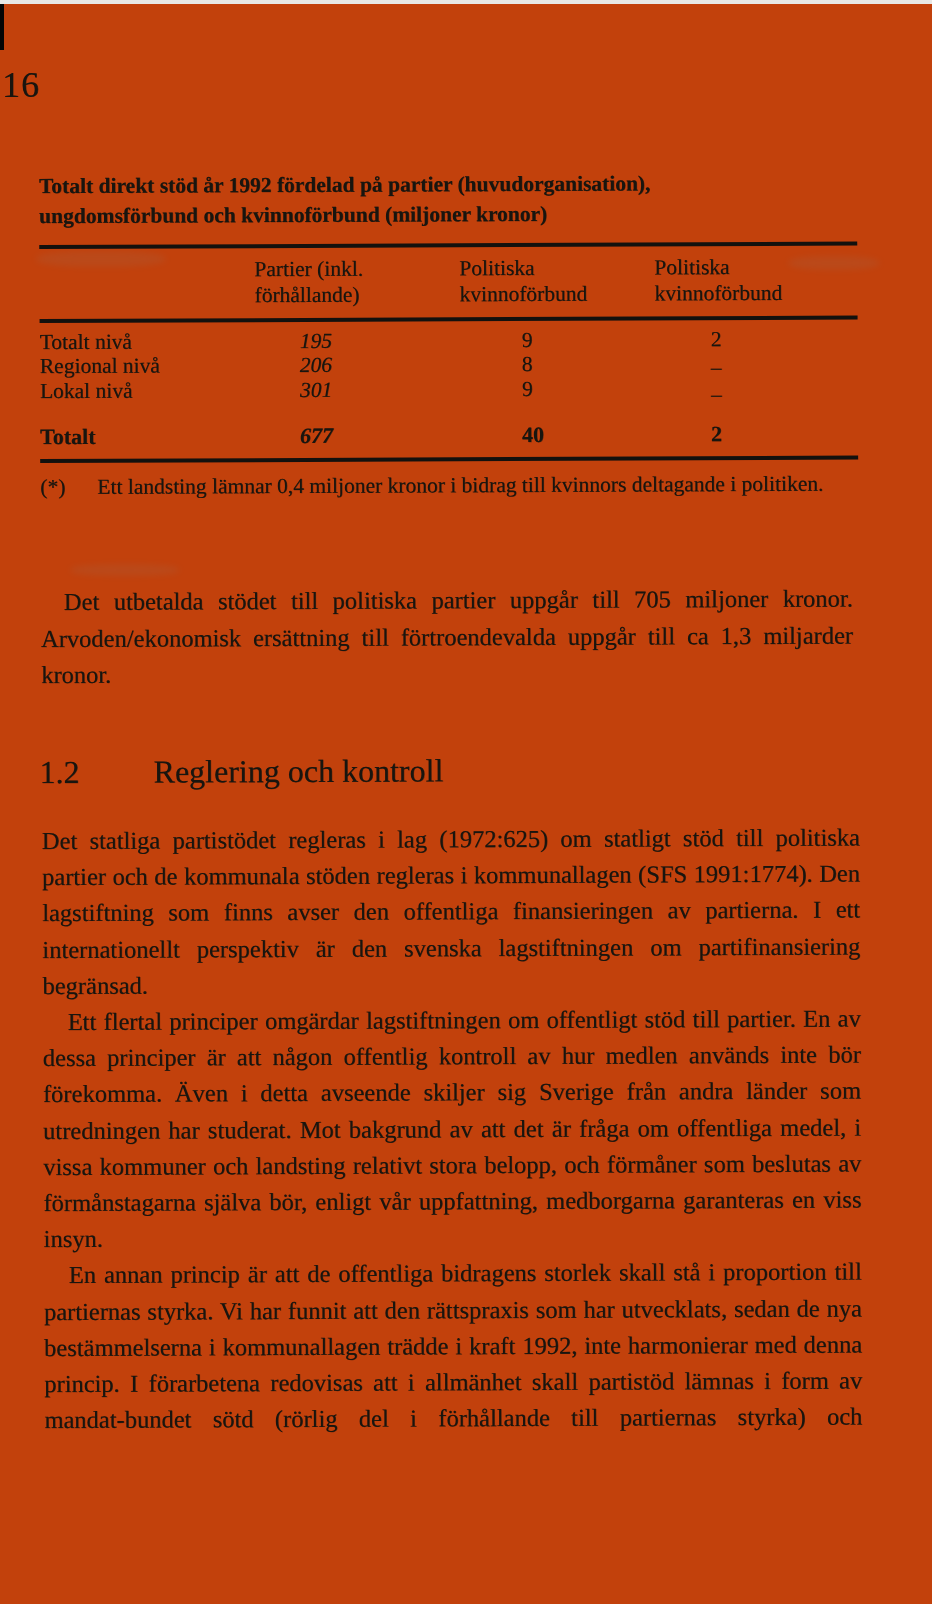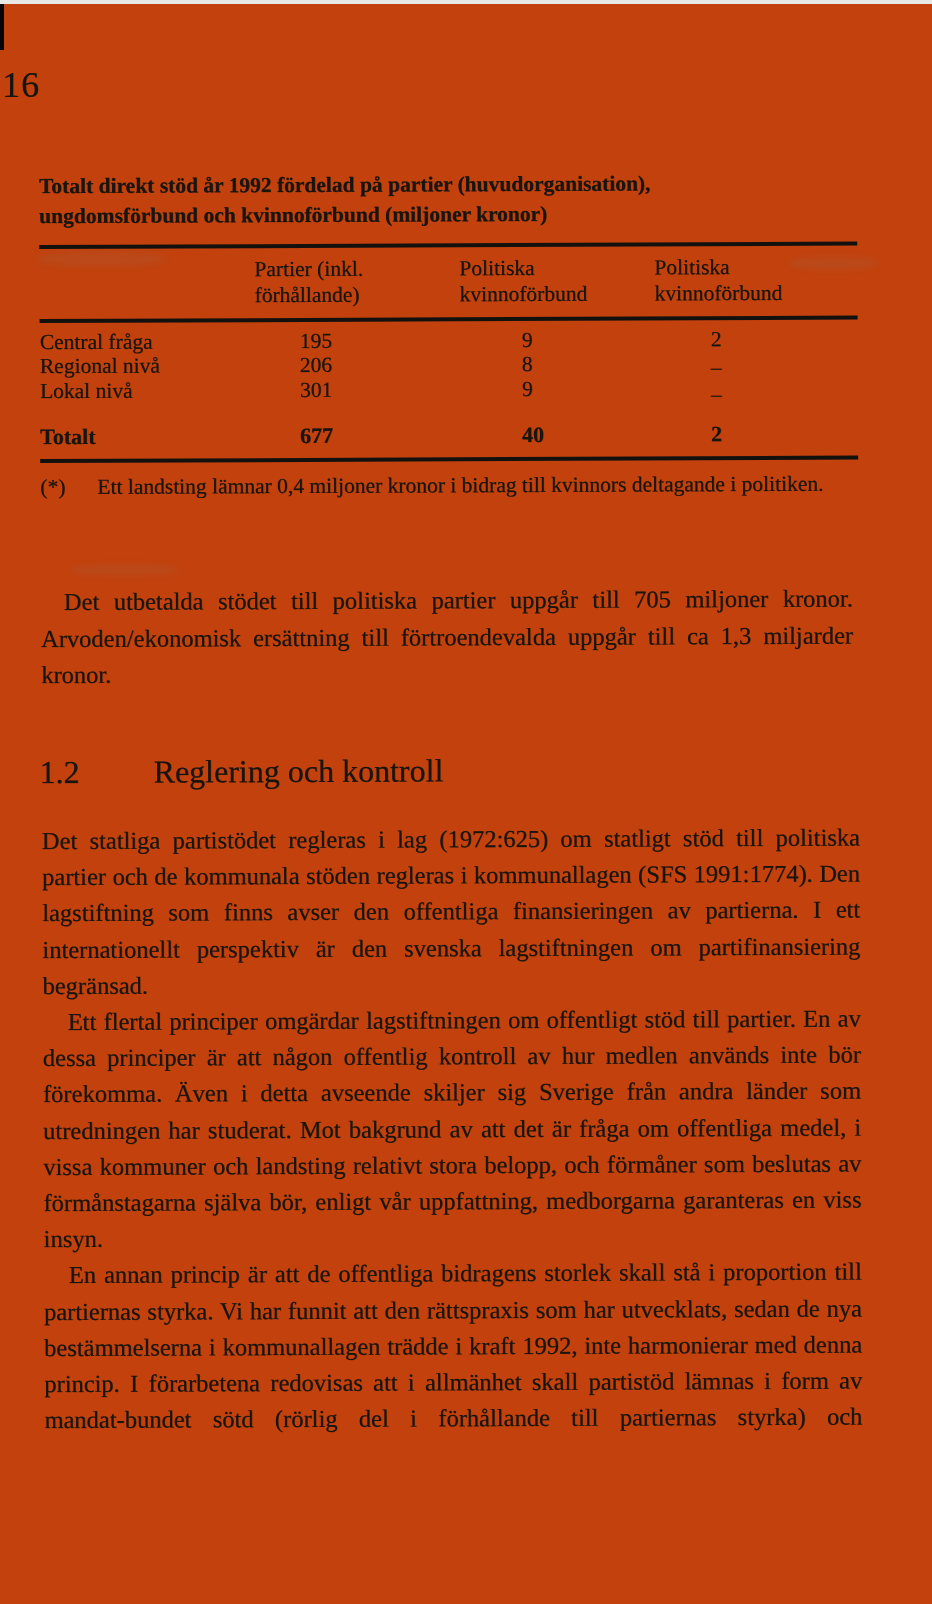--- a/index.html
+++ b/index.html
@@ -25,21 +25,21 @@
   
   .table-block { position:absolute; left:40px; top:241px; width:818px; }
   .rule { height:4px; background:#13110e; }
   .rule.mid { height:3.5px; }
   .rule.bottom { height:4.5px; }
   .grid { display:grid; grid-template-columns:215px 205px 195px 1fr; }
   .thead { padding:8px 0 10px; font-size:21.5px; line-height:26px; }
   .thead .hcell span { display:block; }
   .tbody { padding-top:7px; }
   .trow { font-size:21.5px; line-height:24.5px; }
-  .num-partier { padding-left:45px; }
+  .num-partier { padding-left:45px;font-style:italic; }
   .num-ungdom  { padding-left:62px; }
   .num-kvinno  { padding-left:56px; }
   .dash-1 { position:relative; top:4px; }
   .dash-2 { position:relative; top:6px; }
   .total-row { margin-top:22px; padding-bottom:9px; font-weight:bold; font-size:22px; }
   .footnote { margin-top:11px; display:flex; font-size:21.5px; line-height:27.5px; }
   .fn-marker { width:57px; flex:none; }
   .fn-text { text-align:justify; flex:1; }
 
   
@@ -89,21 +89,21 @@
         <div class="hcell">
           <span>Politiska</span>
           <span>kvinnoförbund</span>
         </div>
       </div>
 
       <div class="rule mid"></div>
 
       <div class="tbody">
         <div class="trow grid">
-          <div>Central fråga</div>
+          <div>Totalt nivå</div>
           <div class="num-partier">195</div>
           <div class="num-ungdom">9</div>
           <div class="num-kvinno">2</div>
         </div>
         <div class="trow grid">
           <div>Regional nivå</div>
           <div class="num-partier">206</div>
           <div class="num-ungdom">8</div>
           <div class="num-kvinno dash-1">–</div>
         </div>

